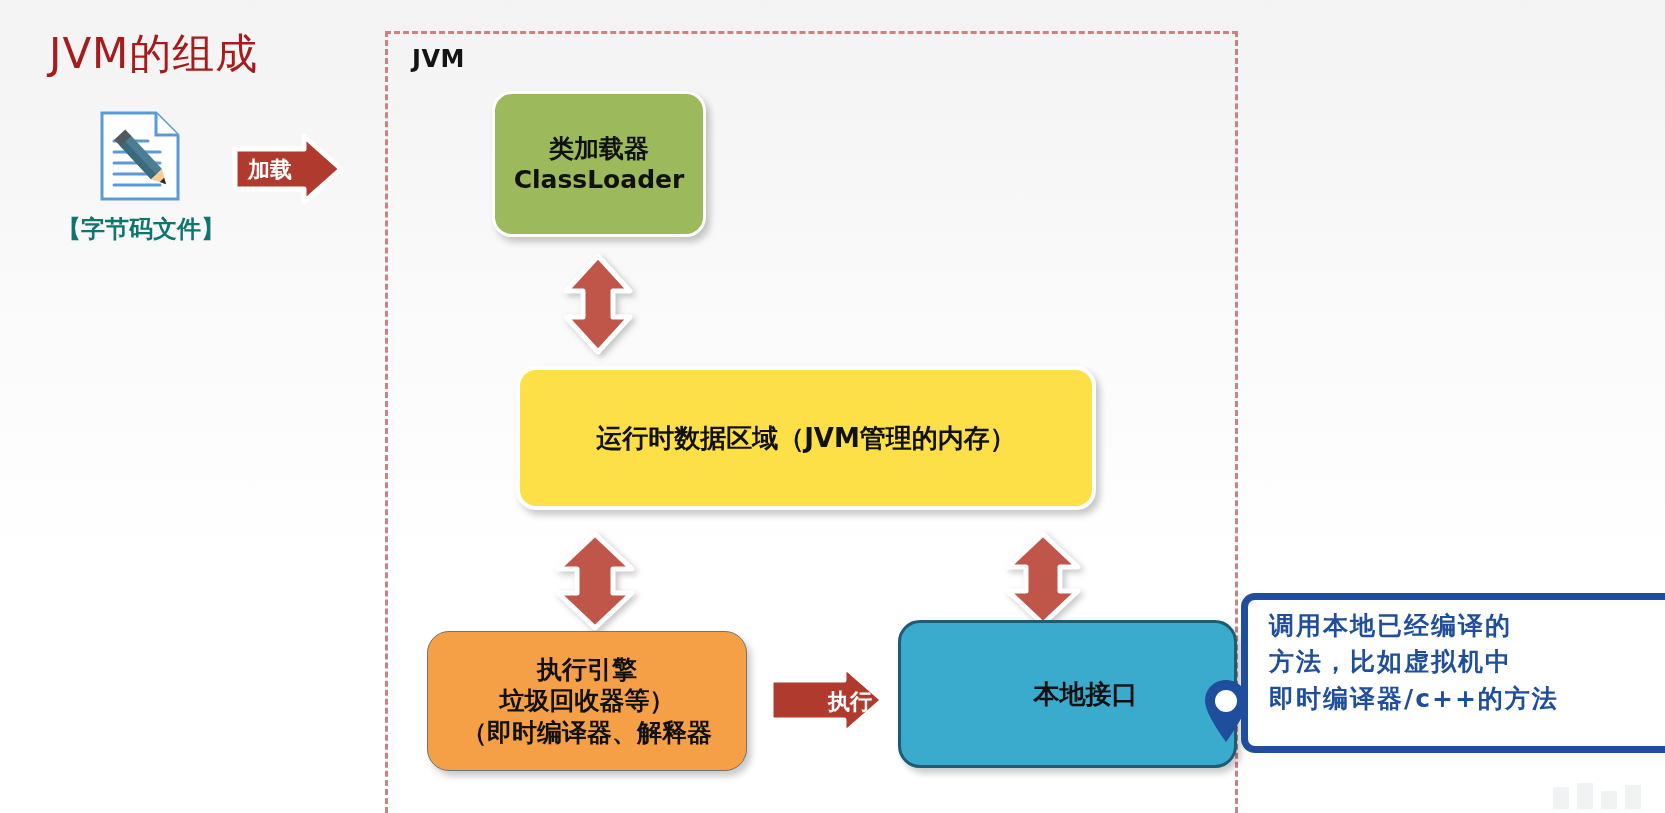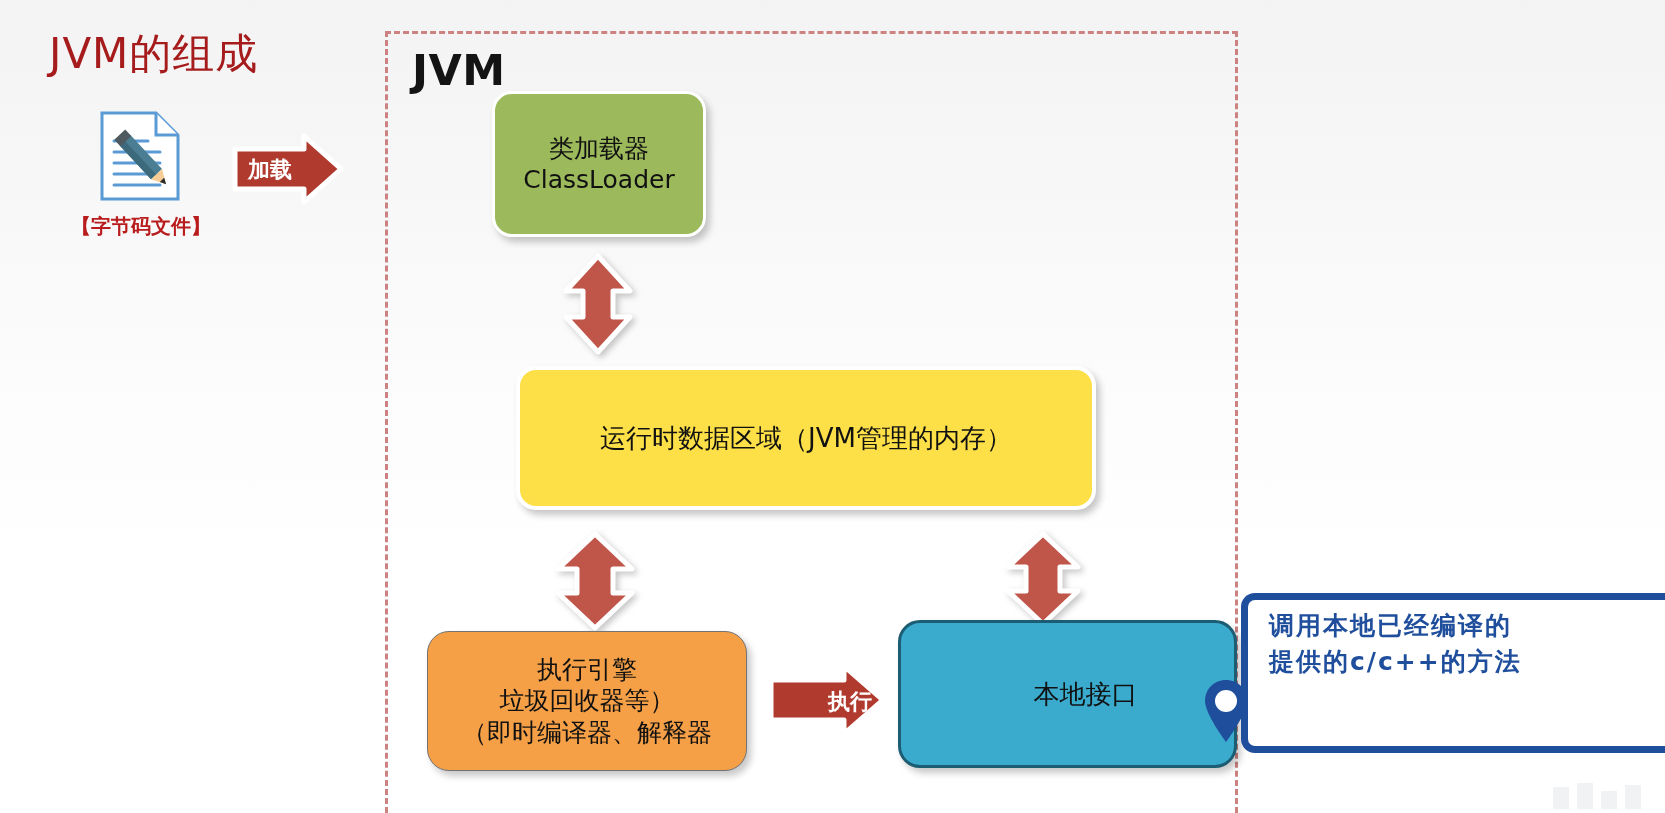--- a/index.html
+++ b/index.html
@@ -42,23 +42,23 @@
     top: 110px;
     width: 84px;
     height: 92px;
   }
   #bytecode-caption {
     position: absolute;
     left: 56px;
     top: 213px;
     width: 170px;
     text-align: center;
-    font-size: 20px;
+    font-size: 24px;
     font-weight: 600;
-    color: #b91c1c;
+    color: #0f766e;
     white-space: nowrap;
   }
 
   
   #load-arrow-group {
     position: absolute;
     left: 232px;
     top: 133px;
     width: 112px;
     height: 72px;
@@ -81,36 +81,36 @@
     width: 853px;
     height: 800px;
     border: 3px dashed #cd8282;
     box-sizing: border-box;
     background: transparent;
   }
   #jvm-container-label {
     position: absolute;
     left: 412px;
     top: 45px;
-    font-size: 43px;
+    font-size: 24px;
     font-weight: bold;
     color: #141414;
     letter-spacing: 0.5px;
   }
 
   
   .node-box {
     position: absolute;
     box-sizing: border-box;
     display: flex;
     align-items: center;
     justify-content: center;
     text-align: center;
     color: #111111;
-    font-weight: normal;
+    font-weight: bold;
     line-height: 1.25;
     border-radius: 18px;
     box-shadow: 4px 5px 7px rgba(0,0,0,0.22);
   }
 
   #classloader-box {
     left: 492px;
     top: 91px;
     width: 214px;
     height: 146px;
@@ -294,21 +294,22 @@
   <span id="exec-arrow-label" class="chev-label">执行</span>
 </div>
 
 <div class="node-box" id="native-interface-box">
   <span class="node-text">本地接口</span>
 </div>
 
 <div id="native-callout"></div>
 <div id="native-callout-text">
   <div>调用本地已经编译的</div>
-  <div>提供的c/c++的方法</div>
+  <div>方法，比如虚拟机中</div>
+  <div>即时编译器/c++的方法</div>
 </div>
 <svg id="callout-pin" viewBox="0 0 46 66" xmlns="http://www.w3.org/2000/svg">
   <path d="M23 2 C11 2 2 11 2 23 C2 36 23 64 23 64 C23 64 44 36 44 23 C44 11 35 2 23 2 Z" fill="#1f4e9c"></path>
   <circle cx="23" cy="23" r="11" fill="#ffffff"></circle>
 </svg>
 
 <svg id="corner-watermark" viewBox="0 0 108 30" xmlns="http://www.w3.org/2000/svg">
   <rect x="4" y="6" width="16" height="22" fill="#7d8a99"></rect>
   <rect x="28" y="2" width="16" height="26" fill="#7d8a99"></rect>
   <rect x="52" y="10" width="16" height="18" fill="#7d8a99"></rect>

